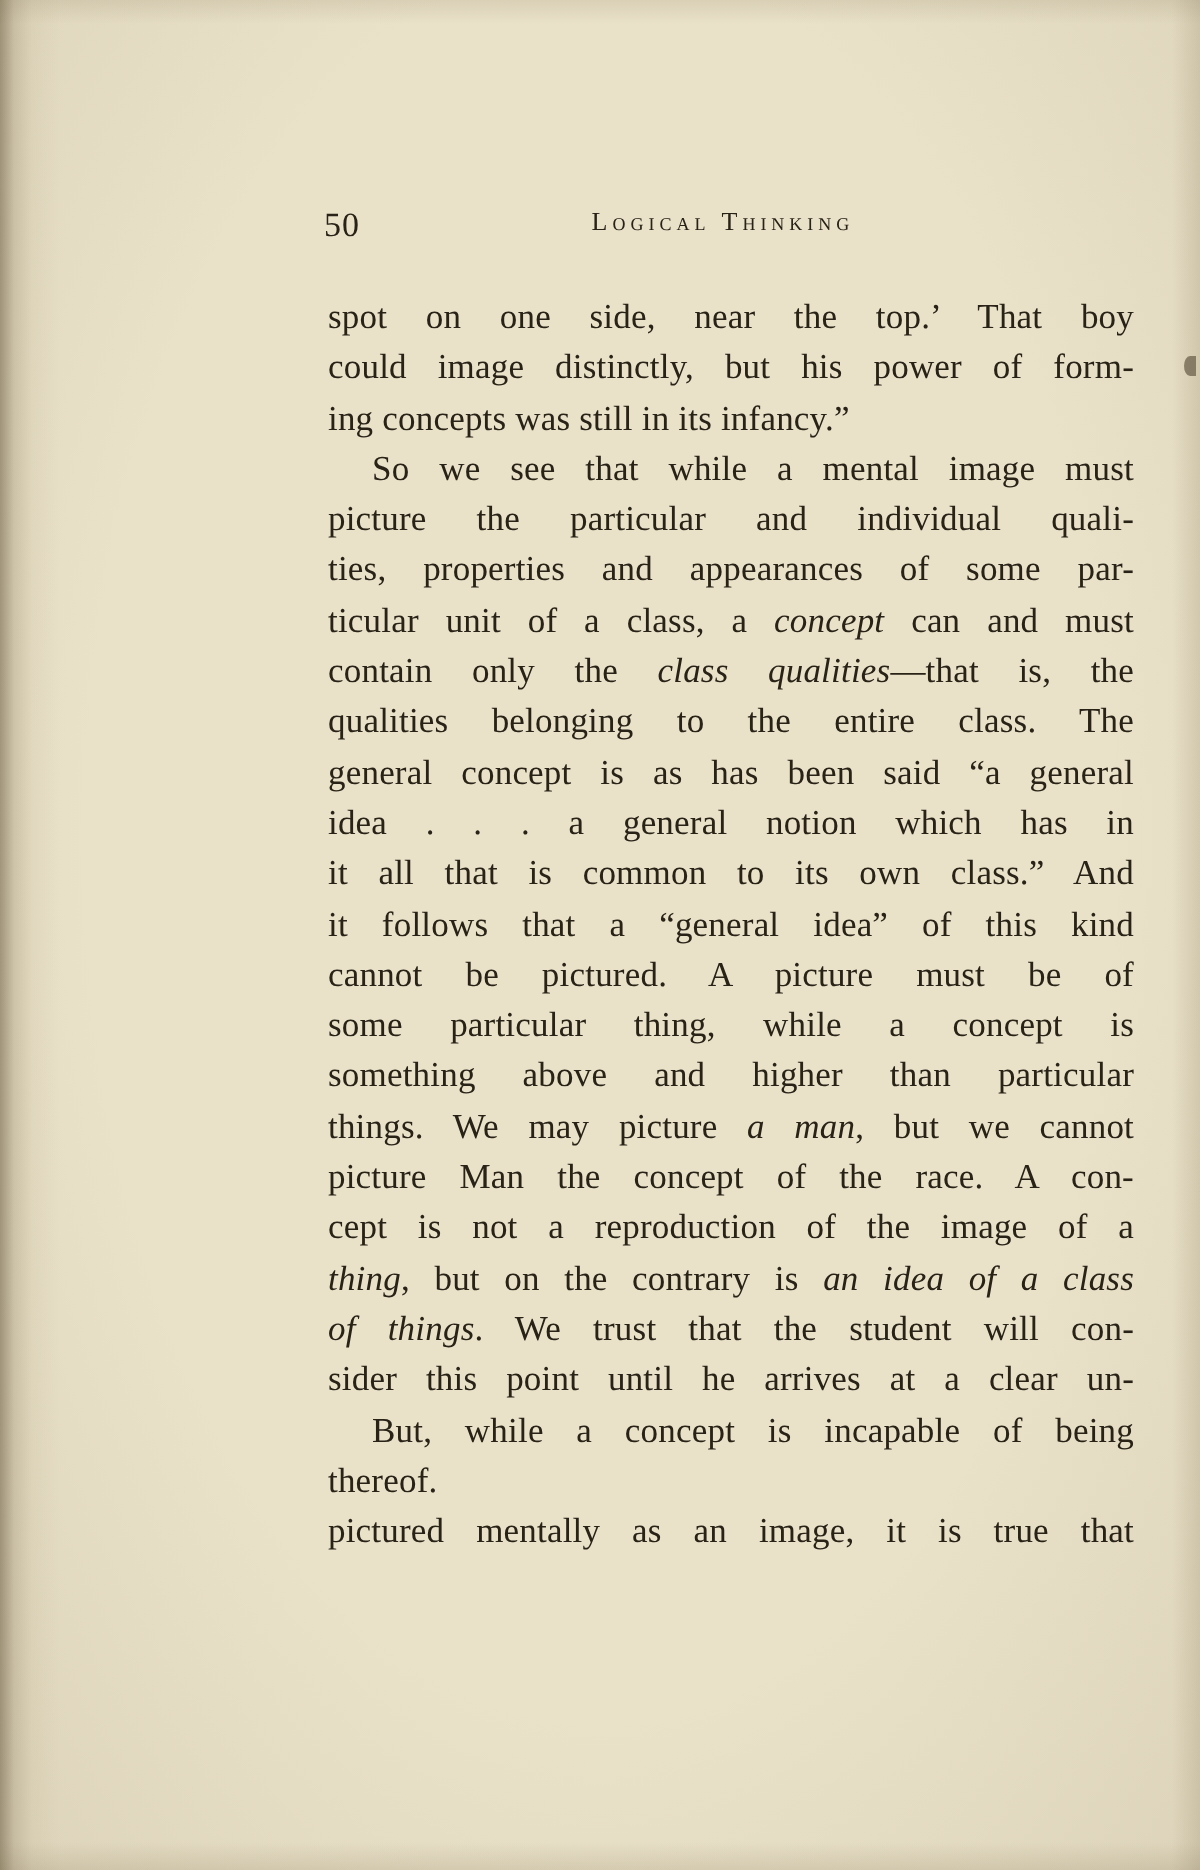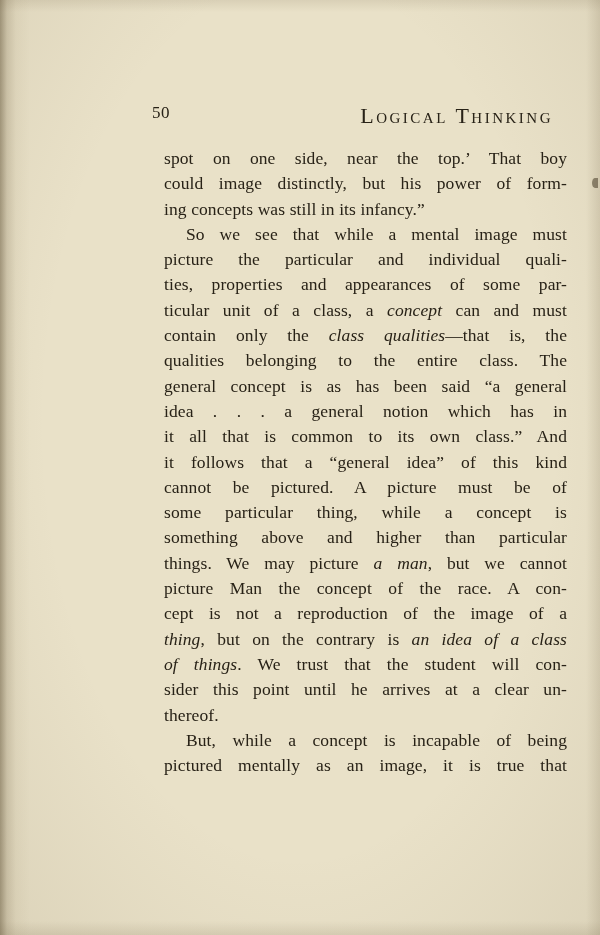--- a/index.html
+++ b/index.html
@@ -32,36 +32,36 @@
     right: 2px;
     top: 178px;
     width: 6px;
     height: 10px;
     background: rgba(70,58,38,0.55);
     border-radius: 50% 0 0 50%;
   }
   .page-header {
     position: absolute;
     top: 103px;
-    left: 150px;
+    left: 160px;
     width: 403px;
     height: 26px;
   }
   .page-number {
     position: absolute;
     left: 2px;
     top: 0;
     font-size: 17px;
     letter-spacing: 0.5px;
   }
   .running-title {
     display: block;
-    text-align: right;
+    text-align: center;
     font-variant: small-caps;
-    font-size: 22px;
+    font-size: 13px;
     letter-spacing: 2.5px;
   }
   .text-block {
     position: absolute;
     top: 146px;
     left: 164px;
     width: 403px;
   }
   .line {
     height: 25.3px;
@@ -110,16 +110,16 @@
     <div class="line justify"><span>it follows that a “general idea” of this kind</span></div>
     <div class="line justify"><span>cannot be pictured. A picture must be of</span></div>
     <div class="line justify"><span>some particular thing, while a concept is</span></div>
     <div class="line justify"><span>something above and higher than particular</span></div>
     <div class="line justify"><span>things. We may picture </span><span class="italic">a man</span><span>, but we cannot</span></div>
     <div class="line justify"><span>picture Man the concept of the race. A con-</span></div>
     <div class="line justify"><span>cept is not a reproduction of the image of a</span></div>
     <div class="line justify"><span class="italic">thing</span><span>, but on the contrary is </span><span class="italic">an idea of a class</span></div>
     <div class="line justify"><span class="italic">of things</span><span>. We trust that the student will con-</span></div>
     <div class="line justify"><span>sider this point until he arrives at a clear un-</span></div>
+    <div class="line justify indent"><span>But, while a concept is incapable of being</span></div>
     <div class="line"><span>thereof.</span></div>
-    <div class="line justify indent"><span>But, while a concept is incapable of being</span></div>
     <div class="line justify"><span>pictured mentally as an image, it is true that</span></div>
   </main>
 
 </body></html>

